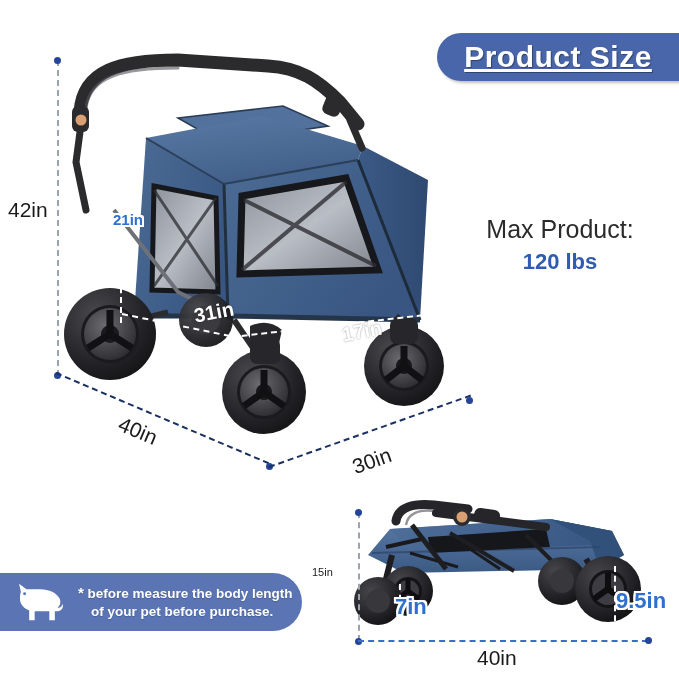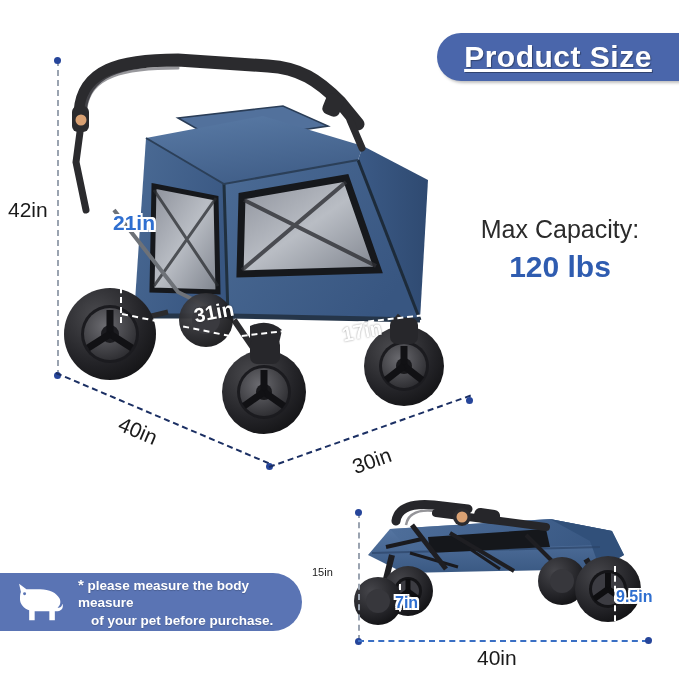--- a/index.html
+++ b/index.html
@@ -17,21 +17,21 @@
   #product-size-banner .label{
     color:#ffffff;font-size:30px;font-weight:bold;letter-spacing:.5px;
     text-shadow:1px 1px 1px rgba(0,0,0,.35);
     padding-right:8px;
     text-decoration:underline;
   }
 
   
   #max-capacity{left:455px;top:215px;width:210px;text-align:center;}
   #max-capacity .cap-title{font-size:25px;color:#2b2b2b;font-weight:normal;line-height:1.15;}
-  #max-capacity .cap-value{font-size:30px;color:#2f5cb0;font-weight:bold;margin-top:6px;line-height:1.1;}
+  #max-capacity .cap-value{font-size:22px;color:#2f5cb0;font-weight:bold;margin-top:6px;line-height:1.1;}
 
   
   #pet-note-banner{
     left:-14px;top:573px;width:316px;height:58px;
     background:#5a74b4;border-radius:0 30px 30px 0;
     display:flex;align-items:center;
   }
   #dog-icon{width:60px;height:44px;margin-left:26px;flex:none;}
   #pet-note-banner .note-text{
     color:#fff;font-size:13.5px;font-weight:bold;line-height:1.3;margin-left:6px;
@@ -40,25 +40,25 @@
   .note-star{font-size:15px;}
 
   
   .dim-dark{color:#1a1a1a;font-size:21px;font-weight:normal;white-space:nowrap;}
   .dim-dark-sm{color:#1a1a1a;font-size:11px;font-weight:normal;white-space:nowrap;}
   .dim-white{
     color:#ffffff;font-size:20px;font-weight:bold;white-space:nowrap;
     text-shadow:0 0 2px rgba(0,0,0,.45);
   }
   .dim-blue-out{
-    color:#2f6fd0;font-size:21px;font-weight:bold;white-space:nowrap;
+    color:#2f6fd0;font-size:15px;font-weight:bold;white-space:nowrap;
     text-shadow:-2px -2px 0 #fff, 2px -2px 0 #fff, -2px 2px 0 #fff, 2px 2px 0 #fff,
                  0 -2px 0 #fff, 0 2px 0 #fff, -2px 0 0 #fff, 2px 0 0 #fff;
   }
-  .dim-blue-out.sm{font-size:16px;text-align:center;}
+  .dim-blue-out.sm{font-size:22px;text-align:center;}
 
   
   .vline-gray{border-left:2px dashed #9aa3b0;}
   .line-navy{border-top:2px dashed #1b2f63;}
   .vline-white{border-left:2px dashed #ffffff;}
   .line-white{border-top:2px dashed #ffffff;}
   .line-blue{border-top:2px dashed #3a6fc4;}
   .dot{width:7px;height:7px;border-radius:50%;background:#26459a;}
 
   
@@ -201,21 +201,21 @@
 
 <div class="abs line-navy" style="left:269px;top:466px;width:214px;transform:rotate(-19.5deg);transform-origin:left center;"></div>
 <div class="abs dot" style="left:466px;top:397px;"></div>
 <div class="abs dim-dark" style="left:352px;top:449px;transform:rotate(-19.5deg);">30in</div>
 
 <div class="abs" id="product-size-banner">
   <span class="label">Product Size</span>
 </div>
 
 <div class="abs" id="max-capacity">
-  <div class="cap-title">Max Capacity:</div>
+  <div class="cap-title">Max Product:</div>
   <div class="cap-value">120 lbs</div>
 </div>
 
 <svg class="abs" id="folded-stroller-stage" viewBox="0 0 320 140">
   <defs>
     <linearGradient id="fFab" x1="0" y1="0" x2="0" y2="1">
       <stop offset="0" stop-color="#5b7ba8"></stop>
       <stop offset="1" stop-color="#3a5983"></stop>
     </linearGradient>
     <linearGradient id="fFab2" x1="0" y1="0" x2="1" y2="0">
@@ -304,16 +304,16 @@
 <div class="abs" id="pet-note-banner">
   <svg id="dog-icon" viewBox="0 0 64 48">
     <path fill="#ffffff" d="M9,13 L7,4 L15,10 L30,10 C40,10 48,14 51,20
              C53,24 52,28 49,30 C52,31 54,29 54,26 C56,29 54,34 49,34
              L46,34 L46,44 L40,44 L40,34 L24,34 L24,44 L18,44 L18,33
              C12,31 8,26 8,21 C8,18 8,15 9,13 Z"></path>
     <circle cx="13" cy="15" r="1.6" fill="#5a74b4"></circle>
   </svg>
   <div class="note-text">
     <span class="note-star">*</span>
-    <span>please measure the body measure</span><br>
+    <span>before measure the body length</span><br>
     <span style="margin-left:13px;display:inline-block;text-align:center;">of your pet before purchase.</span>
   </div>
 </div>
 
 </body></html>

